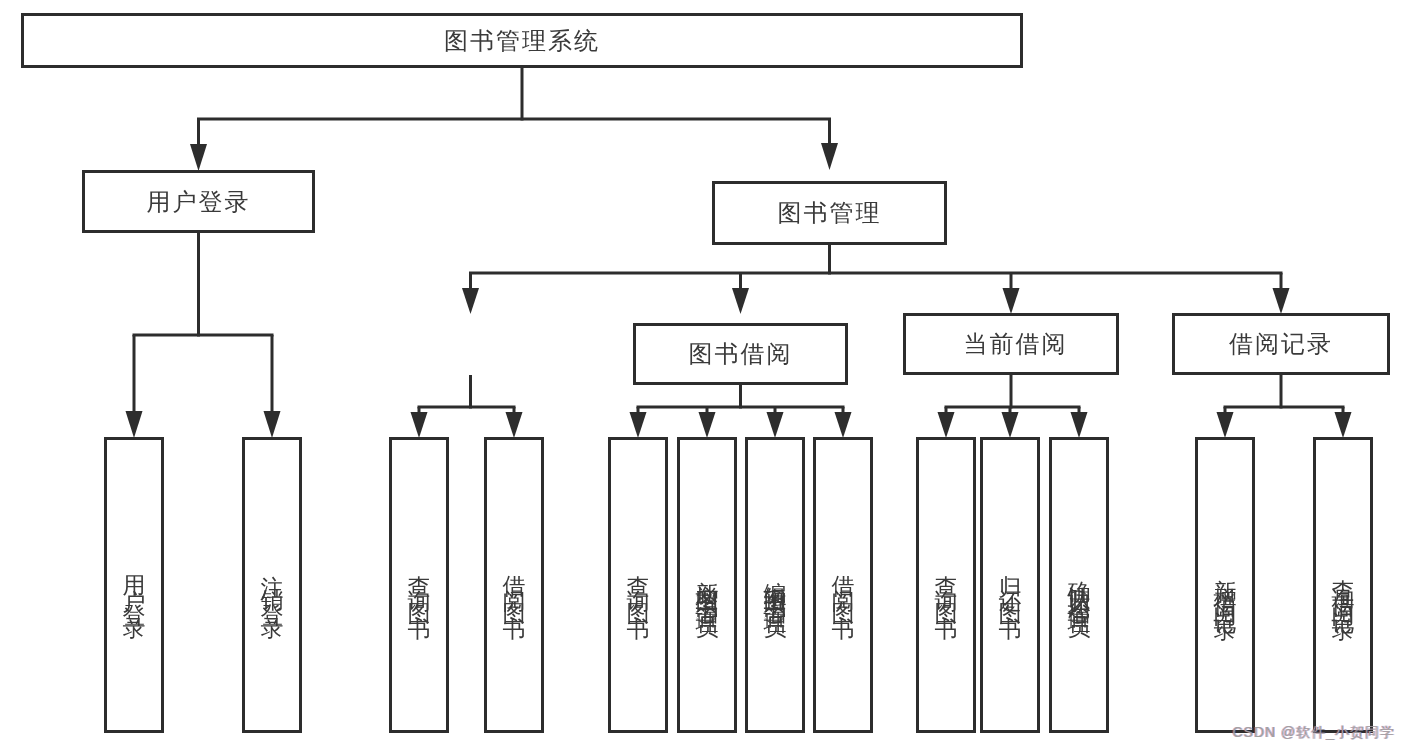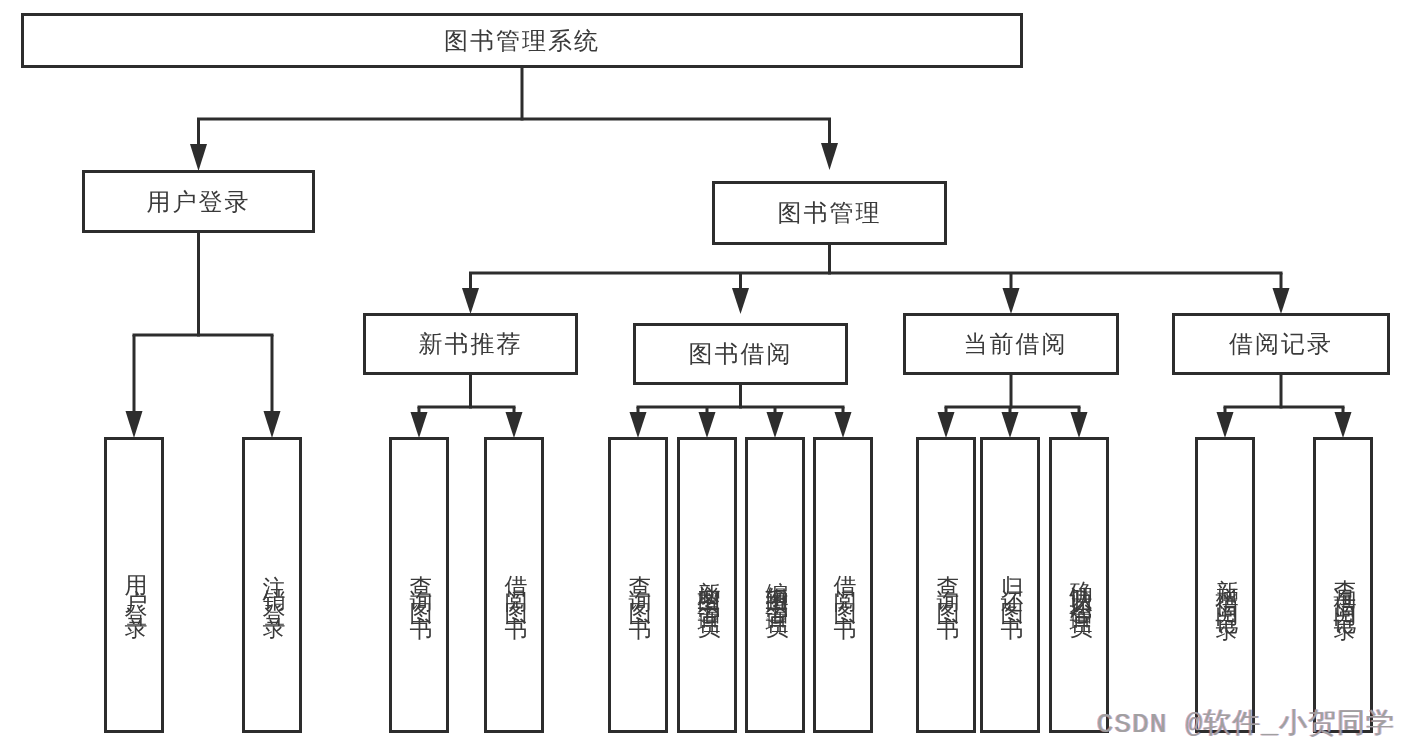--- a/index.html
+++ b/index.html
@@ -7,21 +7,21 @@
     --text:#3a3a3a;
     --bg:#ffffff;
     --watermark:#a0a0a0;
   }
   html,body{margin:0;padding:0;background:var(--bg);}
   .canvas{
     position:relative;
     width:1405px;height:747px;
     background:var(--bg);
     overflow:hidden;
-    font-family:Liberation Mono, monospace;
+    font-family:Liberation Sans, sans-serif;
   }
   .connectors{position:absolute;left:0;top:0;width:1405px;height:747px;}
   .connectors line{stroke:var(--line);stroke-width:3;}
   .connectors polygon{fill:var(--line);stroke:none;}
   .box{
     position:absolute;
     box-sizing:border-box;
     background:var(--bg);
     border:3px solid var(--line);
     color:var(--text);
@@ -37,21 +37,21 @@
     writing-mode:vertical-rl;
     text-orientation:mixed;
     font-size:23px;
     line-height:1;
     display:block;
   }
   .watermark{
     position:absolute;
     right:10px;
     bottom:5px;
-    font-size:28px;
+    font-size:14px;
     letter-spacing:1px;
     color:var(--watermark);
     text-shadow:-1px 0 0 rgba(220,90,90,.45), 1px 0 0 rgba(90,120,230,.45);
   }
 </style>
 </head>
 <body>
 
 <div class="canvas">
 
@@ -122,21 +122,20 @@
       <line x1="1343" y1="407" x2="1343" y2="416"></line>
       <polygon points="1343,438 1334.5,412 1351.5,412"></polygon>
     </g>
   </svg>
 
   <div class="box" style="left:21px;top:13px;width:1002px;height:55px;">图书管理系统</div>
 
   <div class="box" style="left:82px;top:170px;width:233px;height:63px;">用户登录</div>
   <div class="box" style="left:712px;top:169px;width:235px;height:64px;margin-top:12px;">图书管理</div>
 
-  <div class="box" style="left:363px;top:313px;width:215px;height:62px;">新书推荐</div>
   <div class="box" style="left:633px;top:323px;width:215px;height:62px;">图书借阅</div>
   <div class="box" style="left:903px;top:313px;width:216px;height:62px;padding-left:9px;">当前借阅</div>
   <div class="box" style="left:1172px;top:313px;width:218px;height:62px;">借阅记录</div>
 
   <div class="box leaf" style="left:104px;">
     <span class="vlabel" style="letter-spacing: 14px;">用户登录</span>
   </div>
   <div class="box leaf" style="left:242px;">
     <span class="vlabel" style="letter-spacing: 14px;">注销登录</span>
   </div>

